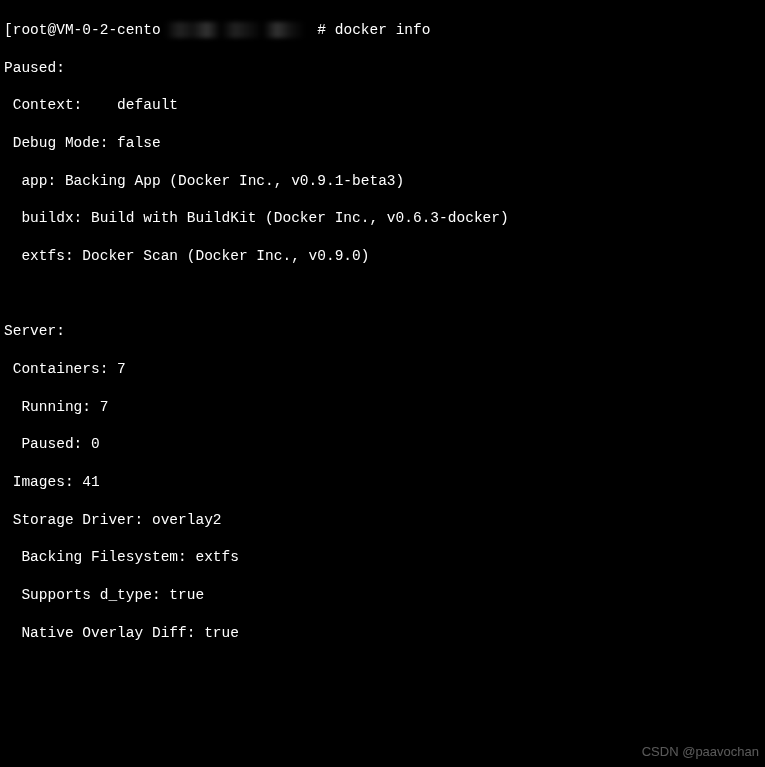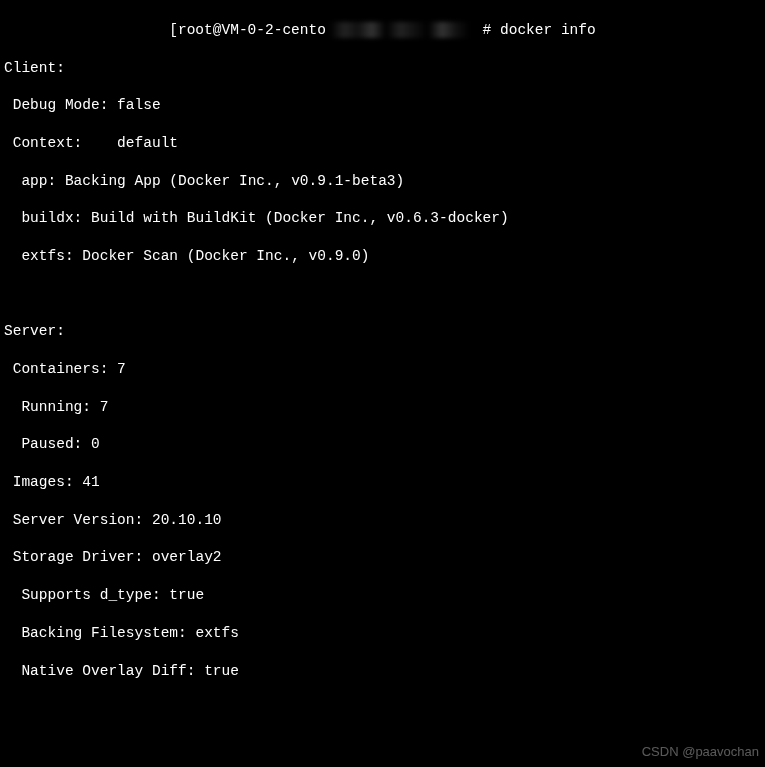--- a/index.html
+++ b/index.html
@@ -17,21 +17,20 @@
       width: 765px;
       height: 767px;
       overflow: hidden;
       position: relative;
     }
     .terminal {
       white-space: pre;
     }
     .line {
       display: block;
-      justify-content: center;
     }
     .prompt-line {
       display: flex;
       align-items: center;
     }
     .redacted {
       display: inline-block;
       width: 140px;
       height: 16px;
       margin: 0 4px;
@@ -46,36 +45,35 @@
       color: rgba(255,255,255,0.35);
       font-family: Arial, sans-serif;
       font-size: 13px;
     }
   </style>
 </head>
 <body>
 
 <div class="terminal">
 <span class="line prompt-line"><span>[root@VM-0-2-cento</span><span class="redacted"></span><span> # docker info</span></span>
-<span class="line">Client:</span>
+<span class="line">Paused:</span>
+<span class="line"> Context:    default</span>
 <span class="line"> Debug Mode: false</span>
-<span class="line"> Context:    default</span>
 <span class="line">  app: Backing App (Docker Inc., v0.9.1-beta3)</span>
 <span class="line">  buildx: Build with BuildKit (Docker Inc., v0.6.3-docker)</span>
 <span class="line">  extfs: Docker Scan (Docker Inc., v0.9.0)</span>
 <span class="line"> </span>
 <span class="line">Server:</span>
 <span class="line"> Containers: 7</span>
 <span class="line">  Running: 7</span>
 <span class="line">  Paused: 0</span>
 <span class="line"> Images: 41</span>
-<span class="line"> Server Version: 20.10.10</span>
 <span class="line"> Storage Driver: overlay2</span>
+<span class="line">  Backing Filesystem: extfs</span>
 <span class="line">  Supports d_type: true</span>
-<span class="line">  Backing Filesystem: extfs</span>
 <span class="line">  Native Overlay Diff: true</span>
 
 
 
 
 
 
 
 
 

